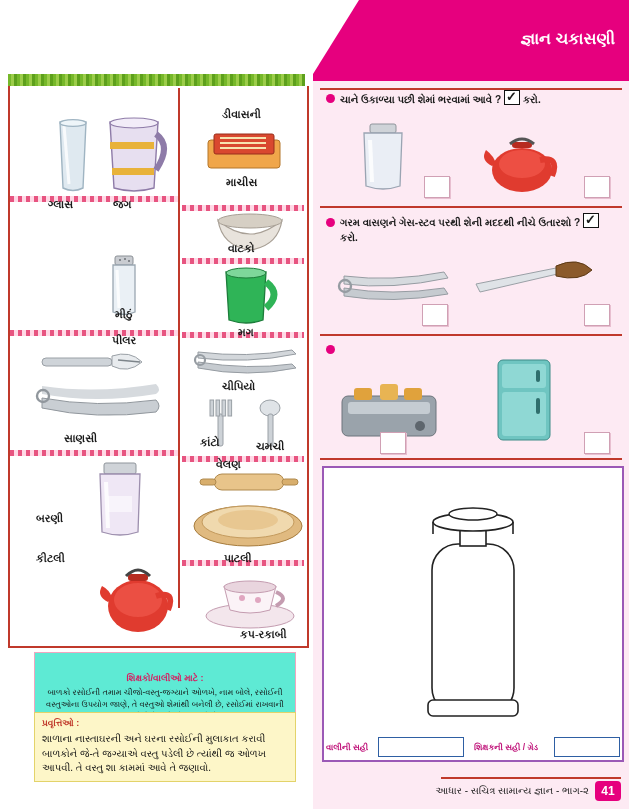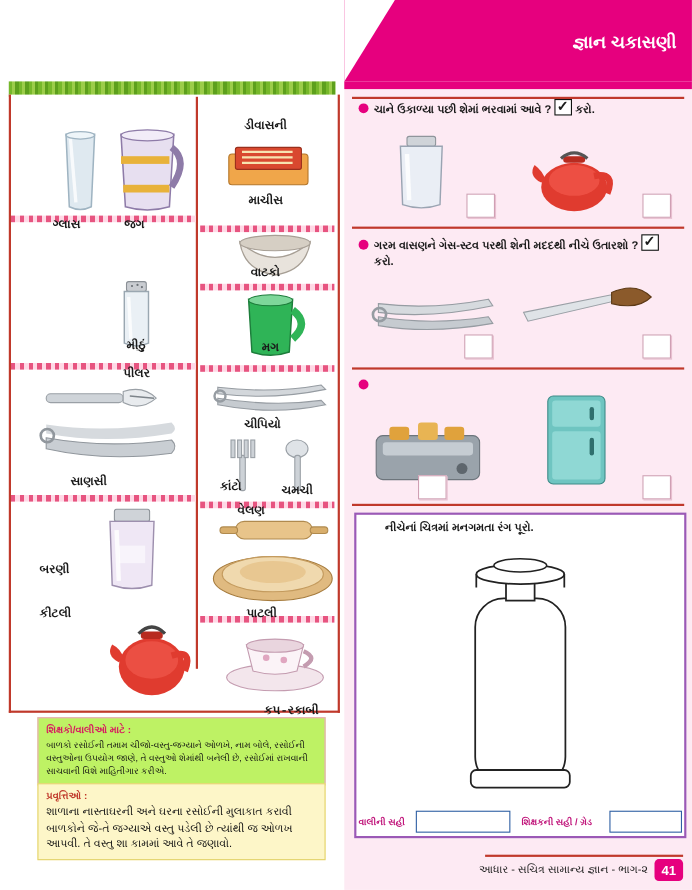--- a/index.html
+++ b/index.html
@@ -12,24 +12,24 @@
      background:
        repeating-linear-gradient(90deg,#76b82a 0 3px,#9ccd4a 3px 6px,#5da01c 6px 9px);
   }
   .left-frame{position:absolute;left:8px;top:86px;width:297px;height:560px;border:2px solid #c0392b;border-top:none;background:#fff;}
   .vsep{position:absolute;left:178px;top:88px;width:2px;height:520px;background:#c0392b;}
 
   .hsep{position:absolute;height:6px;left:10px;width:293px;
      background:repeating-linear-gradient(90deg,#e75480 0 4px,#ffd9e6 4px 8px);}
 
   .obj{position:absolute;}
-  .cap{position:absolute;font-family:Liberation Mono, monospace;font-weight:bold;font-size:11px;color:#1a1a1a;white-space:nowrap;}
+  .cap{position:absolute;font-family:Liberation Serif, serif;font-weight:bold;font-size:11px;color:#1a1a1a;white-space:nowrap;}
 
   
-  .note{position:absolute;left:34px;top:652px;width:262px;background:#bef264;border:1px solid #f0a6c0;padding:5px 7px;box-sizing:border-box;}
+  .note{position:absolute;left:34px;top:652px;width:262px;background:#5eead4;border:1px solid #f0a6c0;padding:20px 7px;box-sizing:border-box;text-align:center;}
   .note .h{color:#d81b60;font-weight:bold;font-size:9px;margin-bottom:3px;}
   .note .t{color:#111;font-size:8.2px;line-height:1.45;}
   .note2{position:absolute;left:34px;top:712px;width:262px;background:#fdf6c8;border:1px solid #e3d36a;padding:5px 7px;box-sizing:border-box;}
   .note2 .h{color:#c0392b;font-weight:bold;font-size:9px;margin-bottom:3px;}
   .note2 .t{color:#111;font-size:10px;line-height:1.45;}
 
   
   .right-col{position:absolute;left:313px;top:0;width:316px;height:809px;background:#fdeaf3;}
   .hdr{position:absolute;left:313px;top:0;width:316px;height:74px;background:#e6007e;}
   .hdr:after{content:"";position:absolute;left:0;top:0;width:0;height:0;border-left:46px solid #fff;border-bottom:74px solid transparent;}
@@ -146,21 +146,21 @@
       <path d="M6 8 Q38 36 70 8 Q66 34 38 38 Q10 34 6 8 Z" fill="#e8e3dc" stroke="#a79f95" stroke-width="1.2"></path>
       <ellipse cx="38" cy="9" rx="32" ry="7" fill="#d6cfc4" stroke="#a79f95"></ellipse>
     </svg>
     <div class="cap" style="left:228px;top:242px;">વાટકો</div>
 
     <svg class="obj" style="left:216px;top:264px;" width="72" height="66">
       <path d="M10 8 L50 8 L47 56 Q30 62 13 56 Z" fill="#2fb457" stroke="#1d7d3b" stroke-width="1.3"></path>
       <path d="M50 18 Q66 30 50 44" fill="none" stroke="#2fb457" stroke-width="7"></path>
       <ellipse cx="30" cy="9" rx="20" ry="5" fill="#7ed79a" stroke="#1d7d3b"></ellipse>
     </svg>
-    <div class="cap" style="left:238px;top:310px;">મગ</div>
+    <div class="cap" style="left:238px;top:326px;">મગ</div>
 
     <svg class="obj" style="left:192px;top:342px;" width="110" height="44">
       <path d="M6 10 Q56 16 100 8 L104 12 Q56 22 6 16 Z" fill="#d3d7db" stroke="#969ca2"></path>
       <path d="M6 20 Q56 28 100 22 L104 26 Q56 36 6 26 Z" fill="#c6cbd0" stroke="#969ca2"></path>
       <circle cx="8" cy="18" r="5" fill="none" stroke="#969ca2" stroke-width="2.2"></circle>
     </svg>
     <div class="cap" style="left:222px;top:380px;">ચીપિયો</div>
 
     <svg class="obj" style="left:196px;top:398px;" width="54" height="52">
       <rect x="22" y="16" width="5" height="32" rx="2" fill="#cdd2d7" stroke="#9aa0a6"></rect>
@@ -194,21 +194,21 @@
     <div class="cap" style="left:224px;top:552px;">પાટલી</div>
 
     <svg class="obj" style="left:196px;top:566px;" width="108" height="64">
       <ellipse cx="54" cy="50" rx="44" ry="12" fill="#f3e6ec" stroke="#c49cb0"></ellipse>
       <path d="M28 20 L80 20 L74 44 Q54 50 34 44 Z" fill="#fbf3f7" stroke="#c49cb0"></path>
       <path d="M80 26 Q94 32 80 40" fill="none" stroke="#c49cb0" stroke-width="4"></path>
       <ellipse cx="54" cy="21" rx="26" ry="6" fill="#e9d5de" stroke="#c49cb0"></ellipse>
       <circle cx="46" cy="32" r="3" fill="#e0a6c0"></circle>
         <circle cx="62" cy="34" r="3" fill="#e0a6c0"></circle>
     </svg>
-    <div class="cap" style="left:240px;top:628px;margin-top:12px;">કપ-રકાબી</div>
+    <div class="cap" style="left:240px;top:628px;">કપ-રકાબી</div>
 
     <div class="note">
       <div class="h">શિક્ષકો/વાલીઓ માટે :</div>
       <div class="t">બાળકો રસોઈની તમામ ચીજો-વસ્તુ-જગ્યાને ઓળખે, નામ બોલે, રસોઈની વસ્તુઓના ઉપયોગ જાણે, તે વસ્તુઓ શેમાંથી બનેલી છે, રસોઈમાં રાખવાની સાચવાની વિશે માહિતીગાર કરીએ.</div>
     </div>
     <div class="note2">
       <div class="h">પ્રવૃત્તિઓ :</div>
       <div class="t">શાળાના નાસ્તાઘરની અને ઘરના રસોઈની મુલાકાત કરાવી બાળકોને જે-તે જગ્યાએ વસ્તુ પડેલી છે ત્યાંથી જ ઓળખ આપવી. તે વસ્તુ શા કામમાં આવે તે જણાવો.</div>
     </div>
   </div>
@@ -278,21 +278,20 @@
     <rect x="12" y="6" width="44" height="24" rx="3" fill="#8fd8d4"></rect>
     <rect x="12" y="34" width="44" height="44" rx="3" fill="#8fd8d4"></rect>
     <rect x="46" y="12" width="4" height="12" rx="2" fill="#2f6f6d"></rect>
     <rect x="46" y="40" width="4" height="16" rx="2" fill="#2f6f6d"></rect>
   </svg>
   <div class="ansbox" style="left:584px;top:432px;"></div>
 
   <div class="qbox" style="top:458px;height:6px;"></div>
   <div class="bullet" style="left:334px;top:477px;background:#111;"></div>
   <div class="colorbox"></div>
-  <div class="qtext" style="left:350px;top:473px;width:260px;">નીચેનાં ચિત્રમાં મનગમતા રંગ પૂરો.</div>
 
   <svg style="position:absolute;left:398px;top:500px;" width="150" height="232">
     <rect x="34" y="44" width="82" height="170" rx="26" fill="#ffffff" stroke="#222" stroke-width="1.6"></rect>
     <rect x="30" y="200" width="90" height="16" rx="5" fill="#fff" stroke="#222" stroke-width="1.6"></rect>
     <rect x="62" y="26" width="26" height="20" fill="#fff" stroke="#222" stroke-width="1.6"></rect>
     <ellipse cx="75" cy="22" rx="40" ry="9" fill="#fff" stroke="#222" stroke-width="1.6"></ellipse>
     <line x1="35" y1="22" x2="35" y2="34" stroke="#222" stroke-width="1.6"></line>
     <line x1="115" y1="22" x2="115" y2="34" stroke="#222" stroke-width="1.6"></line>
     <ellipse cx="75" cy="14" rx="24" ry="6" fill="#fff" stroke="#222" stroke-width="1.4"></ellipse>
   </svg>

